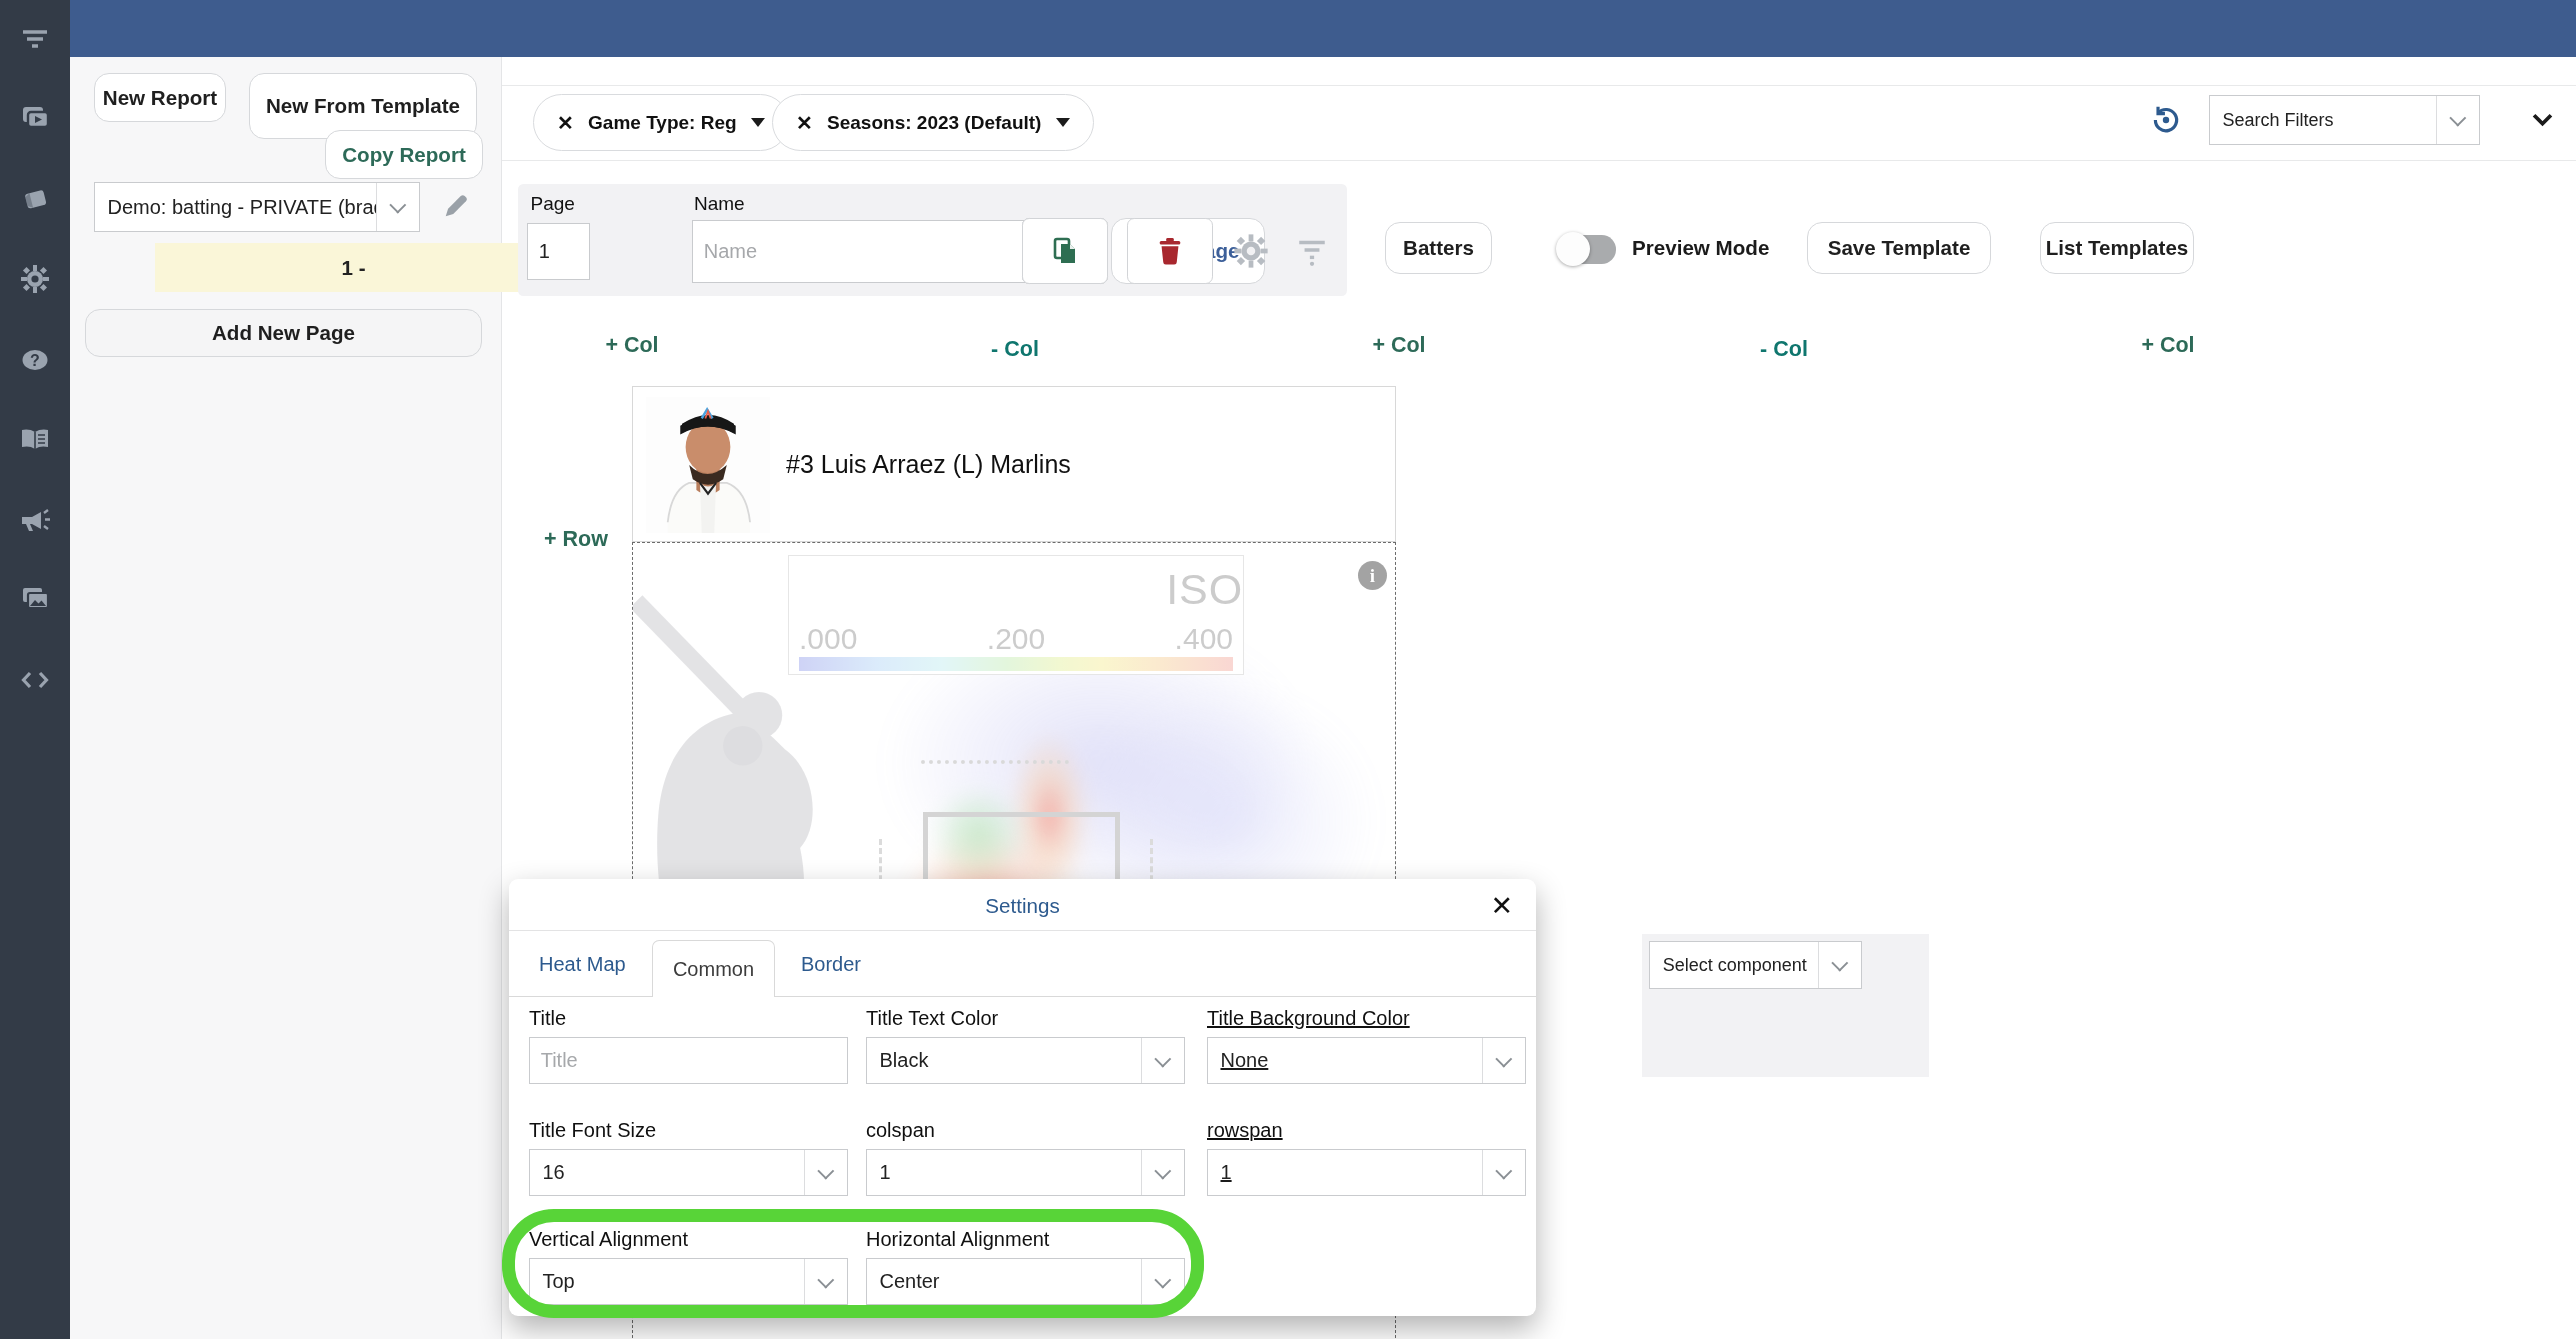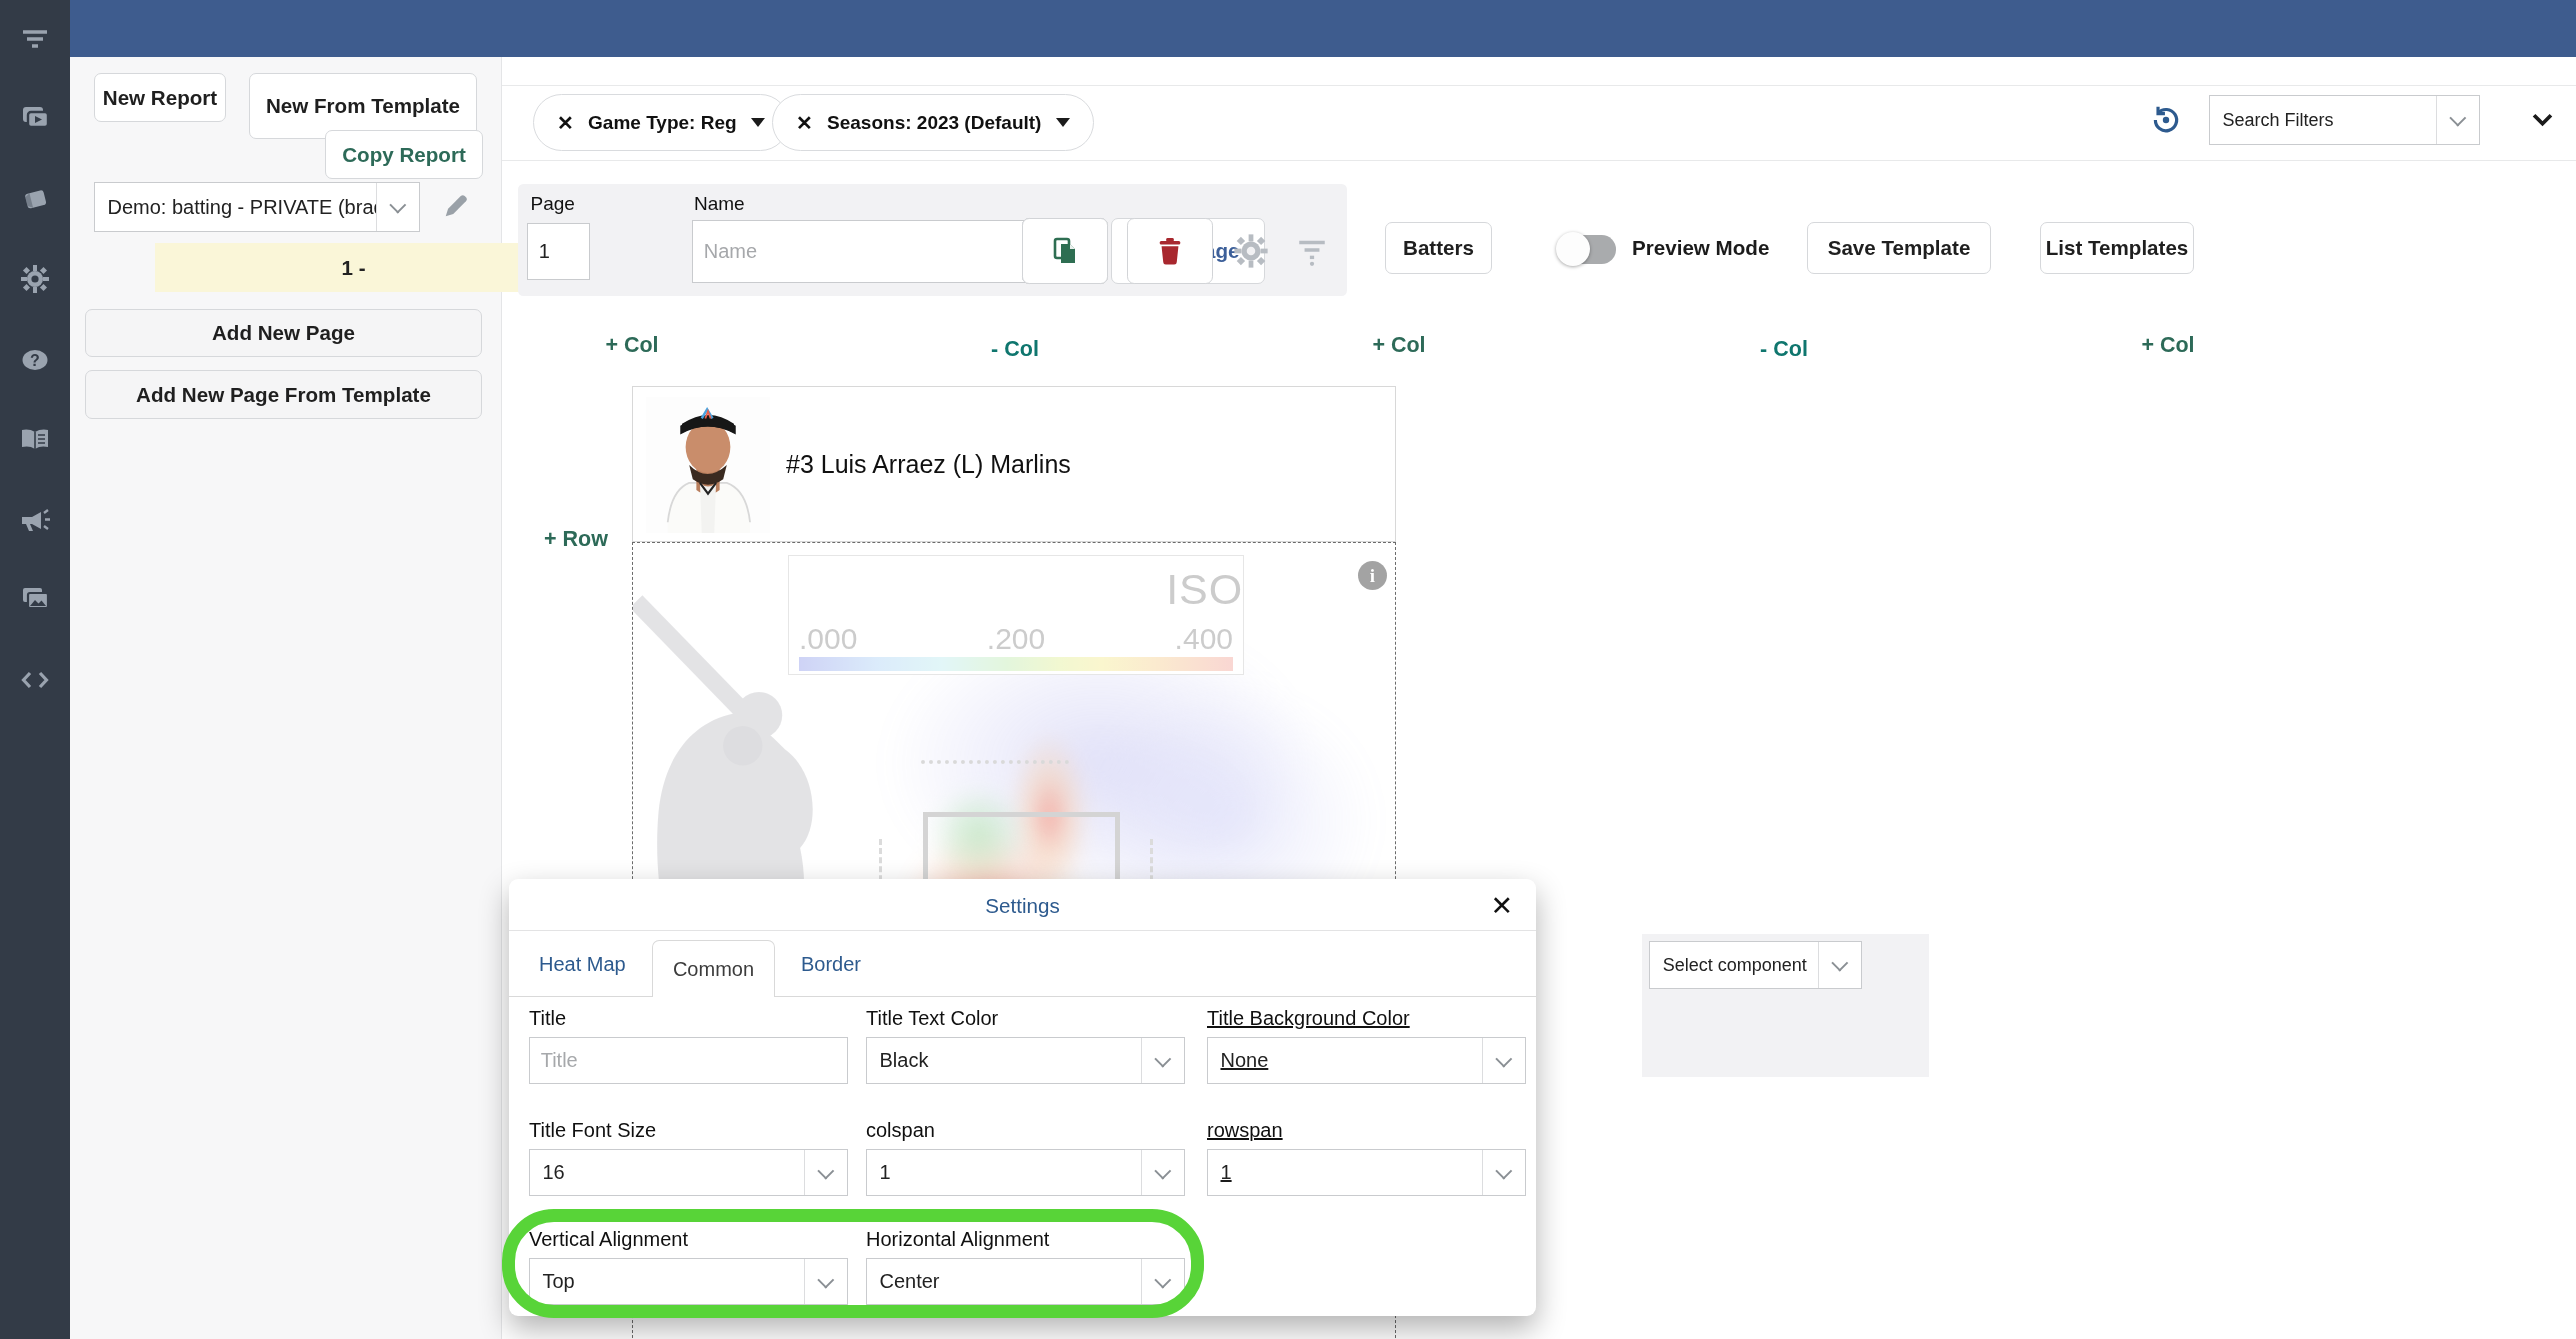--- a/index.html
+++ b/index.html
@@ -7,21 +7,21 @@
   body { font-family: "Liberation Sans", sans-serif; background: #fff; position: relative; color: #1b1b1b; }
   .abs { position: absolute; }
 
   
   #topbar { left: 70px; top: 0; width: 2506px; height: 57px; background: #3e5c8e; }
   #sidebar { left: 0; top: 0; width: 70px; height: 1340px; background: #333b47; z-index: 30; }
   .side-ic { position: absolute; left: 19px; width: 32px; height: 32px; }
 
   
   #leftpanel { left: 70px; top: 57px; width: 432px; height: 1283px; background: #f7f7f8; border-right: 0.9px solid #e4e5e7; }
-  .btn { position: absolute; background: #fff; border: 0.9px solid #d6d8db; border-radius: 7px;
+  .btn { position: absolute; background: #fff; border: 0.9px solid #d6d8db; border-radius: 15px;
          font-size: 20.6px; font-weight: 600; color: #1f1f1f; display: flex; align-items: center; justify-content: center; cursor: pointer; }
   .btn.gray { background: #f5f5f6; }
   .teal { color: #2d6a58; }
   .red  { color: #0f766e; }
 
   .select { position: absolute; background: #fff; border: 0.9px solid #c9cbce; display: flex; align-items: center; }
   .select .val { flex: 1; padding-left: 12.5px; font-size: 20px; color: #222; white-space: nowrap; overflow: hidden; }
   .select .chevbox { width: 43px; align-self: stretch; border-left: 0.9px solid #dcdddf; position: relative; }
   .chev { position: absolute; width: 11.6px; height: 11.6px; border-right: 2.7px solid #8a8f94; border-bottom: 2.7px solid #8a8f94; transform: rotate(45deg); left: 50%; top: 50%; margin: -8px 0 0 -6.3px; }
 
@@ -180,21 +180,20 @@
   </div>
   <span class="abs" style="left:372px;top:133px;width:30px;height:30px">
     <svg viewBox="0 0 32 32">
         <path d="M4 28l2.5-8L20 6.5a3 3 0 0 1 4.2 0l1.3 1.3a3 3 0 0 1 0 4.2L12 25.5 4 28z" fill="#9aa1a8"></path>
       </svg>
   </span>
 
   <div class="abs" id="yellowrow">1 -</div>
 
   <button class="btn gray" style="left:15px;top:252px;width:397px;height:48px">Add New Page</button>
-  <button class="btn gray" style="left:15px;top:313px;width:397px;height:49px">Add New Page From Template</button>
 </div>
 
 <div class="abs" id="filterstrip">
   <div class="chip" style="left:31px;top:8px">
     <span class="x">✕</span>
     <span>Game Type: Reg</span>
     <span class="caret"></span>
   </div>
   <div class="chip" style="left:270px;top:8px">
     <span class="x">✕</span>

